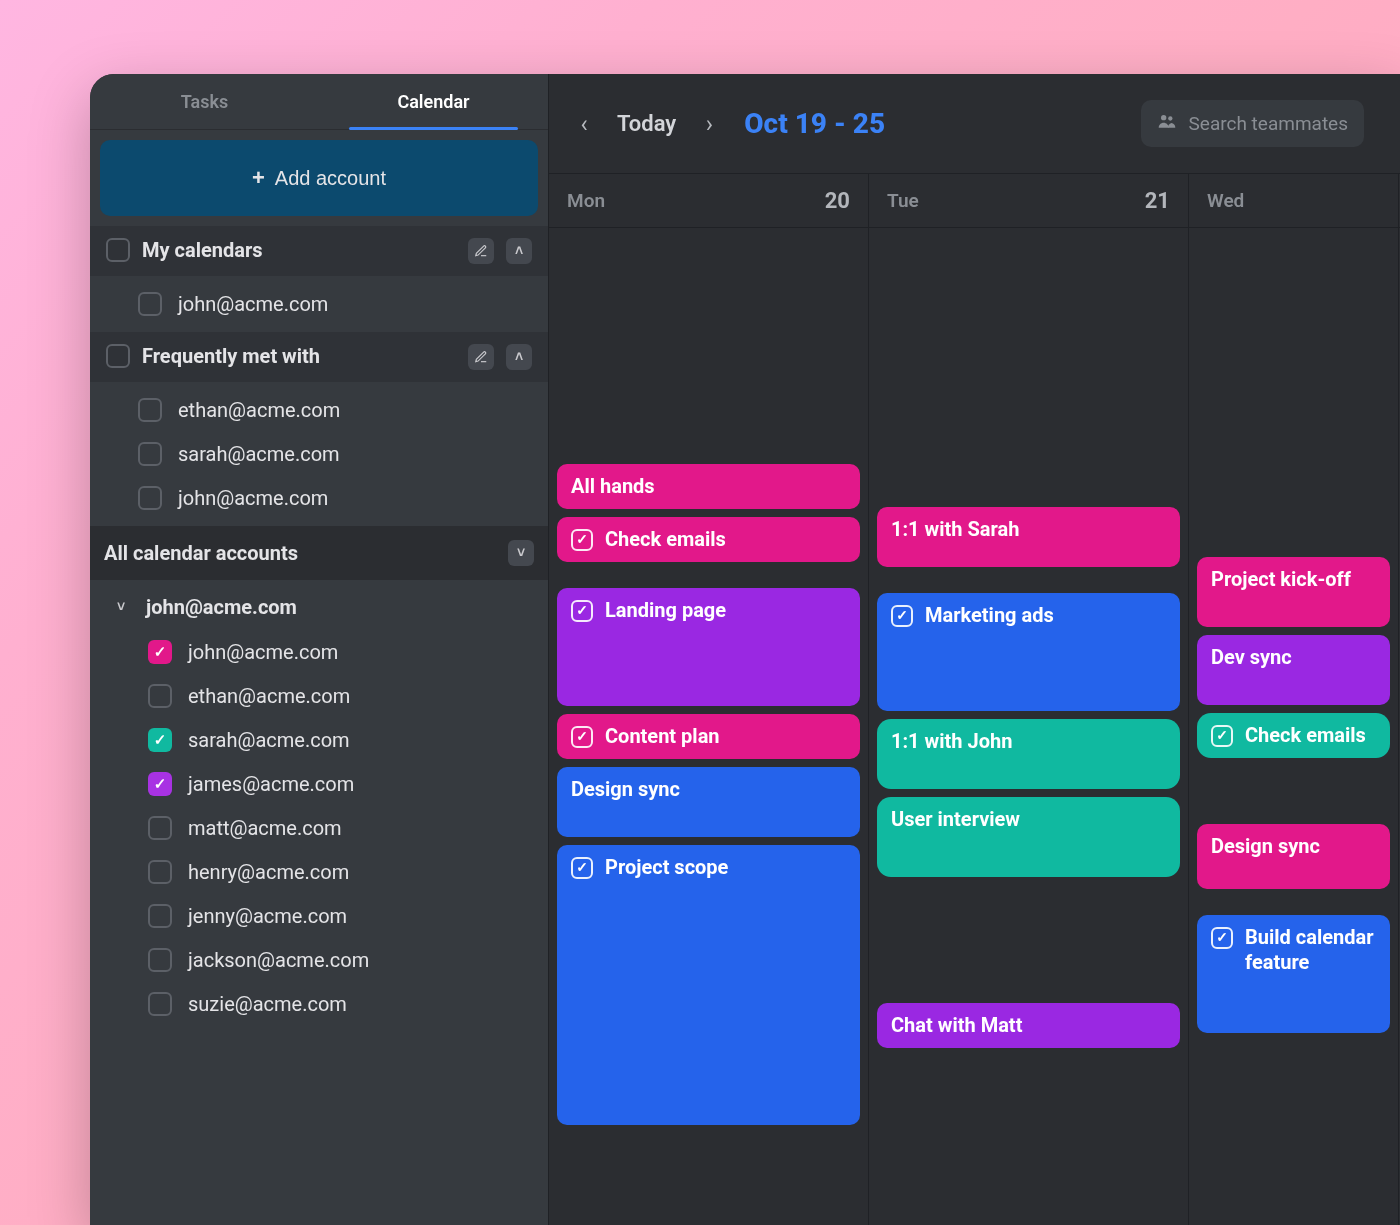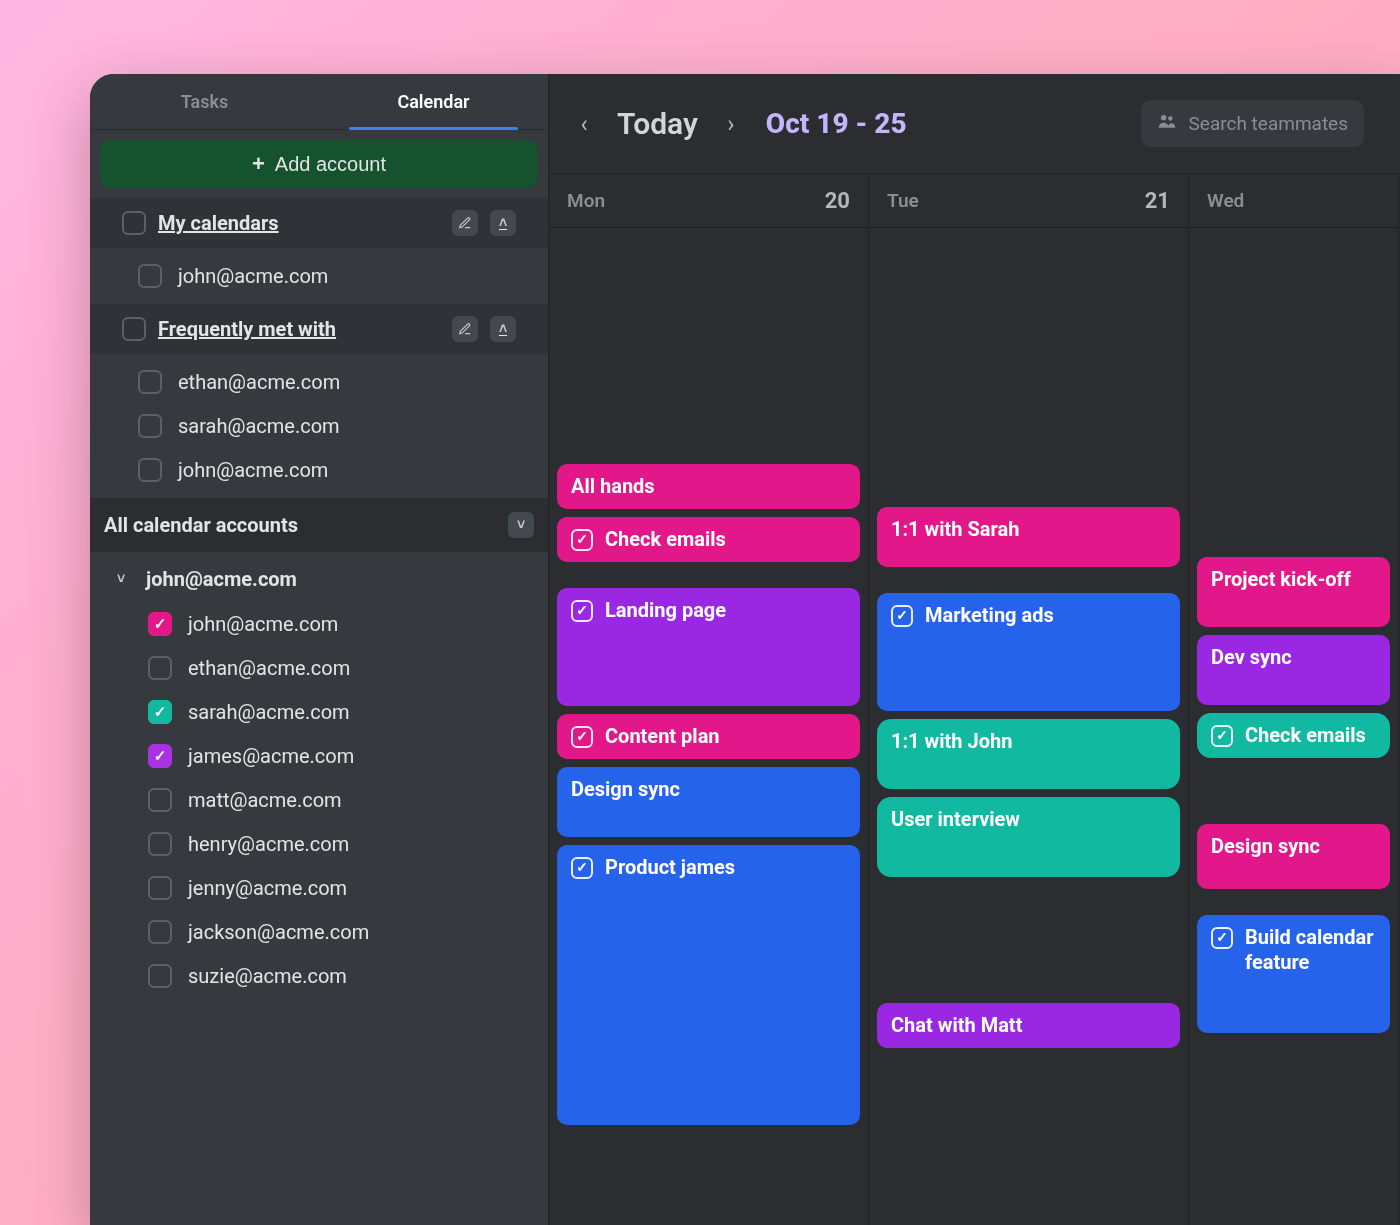--- a/index.html
+++ b/index.html
@@ -59,44 +59,42 @@
     left: 30px;
     right: 30px;
     bottom: -1px;
     height: 3px;
     background: #3b82f6;
     border-radius: 2px;
   }
   .add-account-wrap { padding: 10px 10px 10px 10px; }
   .add-account {
     width: 100%;
-    background: #14532d;
+    background: #0c4a6e;
     border: none;
     border-radius: 10px;
     color: #e4e4e7;
     font-size: 20px;
     font-weight: 500;
-    padding: 11px 0;
+    padding: 25px 0;
     display: flex;
     align-items: center;
     justify-content: center;
     gap: 10px;
     cursor: pointer;
   }
   .plus-icon::before { content: "+"; font-size: 22px; font-weight: 600; }
 
   .group-header {
     display: flex;
-    align-items: center;
-    padding: 12px 32px;
+    padding: 12px 16px;
     background: #2f3237;
     font-weight: 700;
     font-size: 20px;
     gap: 12px;
-    text-decoration: underline;
   }
   .group-header .spacer { flex: 1; }
   .icon-btn {
     width: 26px;
     height: 26px;
     border-radius: 6px;
     background: #44484f;
     display: inline-flex;
     align-items: center;
     justify-content: center;
@@ -180,27 +178,27 @@
     height: 22px;
     display: inline-flex;
     align-items: center;
     justify-content: center;
     color: #b6b9be;
     font-size: 24px;
     cursor: pointer;
   }
   .today-btn {
     color: #d3d5d9;
-    font-size: 30px;
+    font-size: 22px;
     font-weight: 600;
     cursor: pointer;
     padding: 0 4px;
   }
   .date-range {
-    color: #c4b5fd;
+    color: #3b82f6;
     font-size: 28px;
     font-weight: 800;
     margin-left: 6px;
   }
   .toolbar .spacer { flex: 1; }
   .search {
     background: #363a3f;
     border-radius: 10px;
     padding: 11px 16px;
     display: flex;
@@ -447,21 +445,21 @@
         </div>
         <div class="event ev-pink">
           <span class="chk checked"></span>
           <span>Content plan</span>
         </div>
         <div class="event ev-blue" style="min-height:70px">
           <span>Design sync</span>
         </div>
         <div class="event ev-blue xtall">
           <span class="chk checked"></span>
-          <span>Product james</span>
+          <span>Project scope</span>
         </div>
       </div>
 
       <div class="day-col col-w2">
         <div style="height:86px"></div>
         <div class="event ev-pink" style="min-height:60px">
           <span>1:1 with Sarah</span>
         </div>
         <div class="event ev-blue tall">
           <span class="chk checked"></span>

